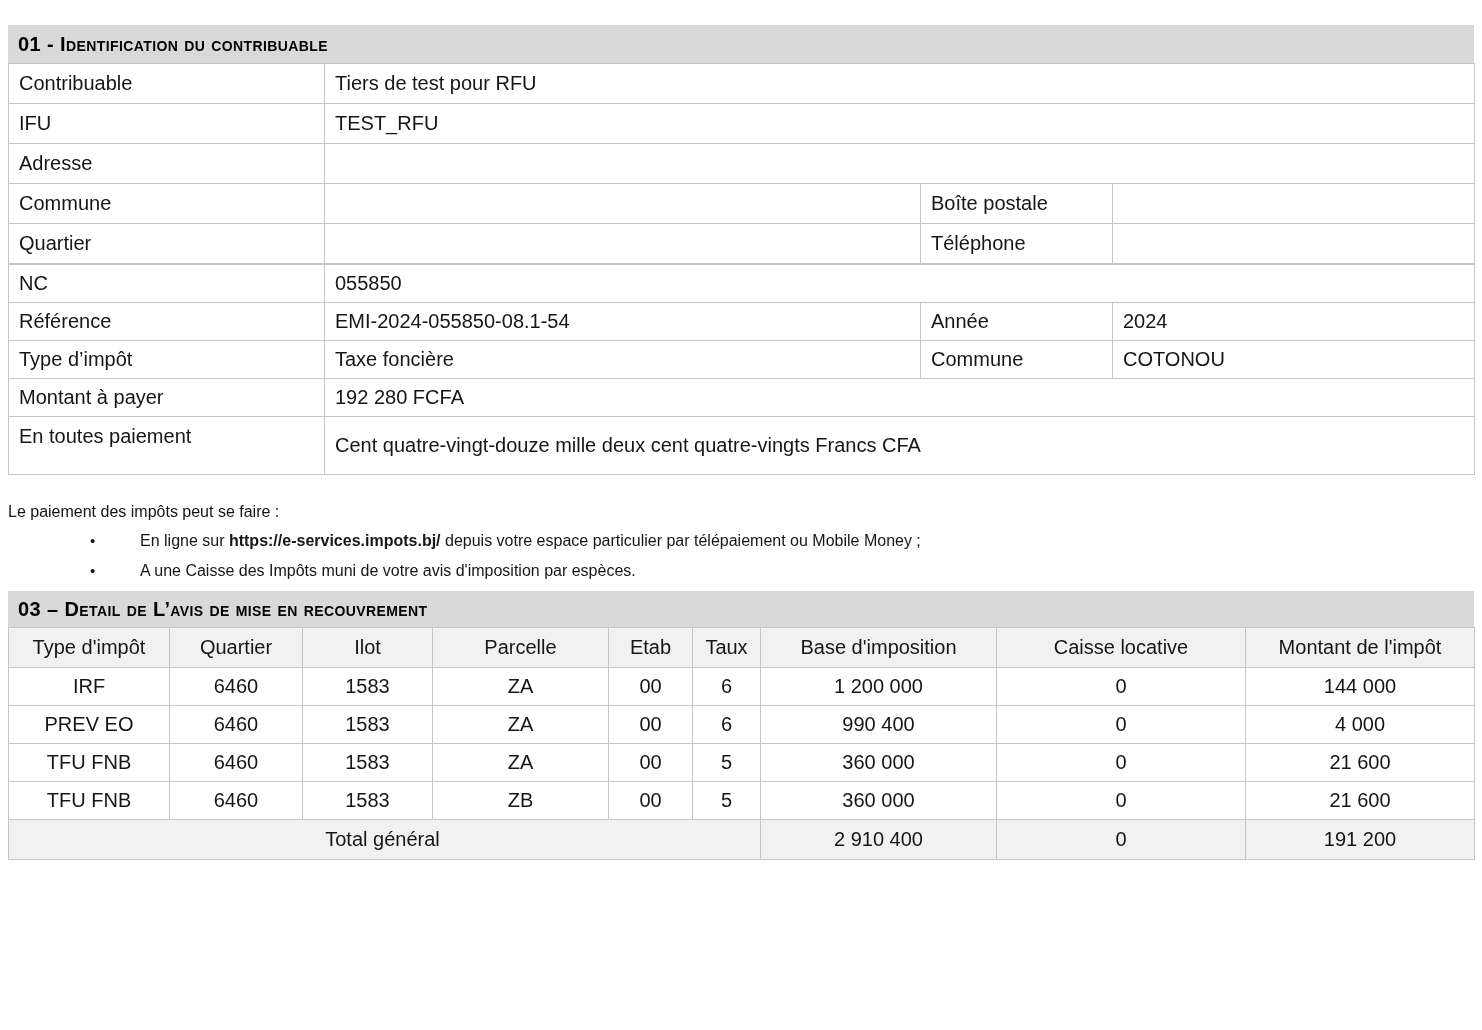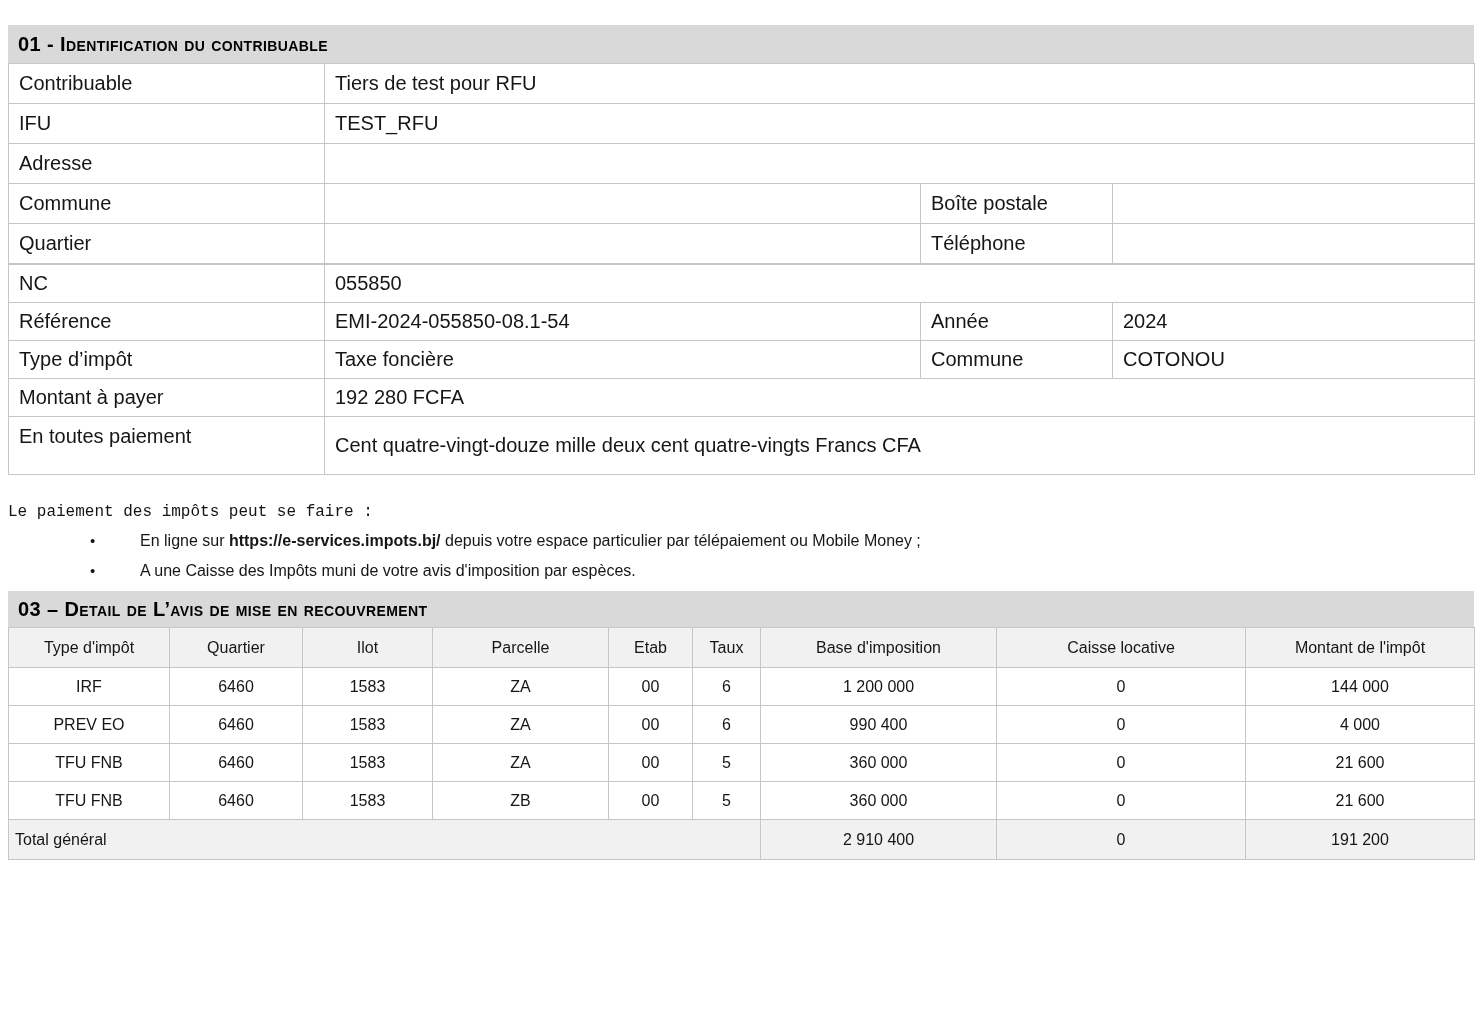--- a/index.html
+++ b/index.html
@@ -40,55 +40,55 @@
     padding: 2px 10px;
     vertical-align: middle;
     overflow: hidden;
     white-space: nowrap;
   }
   table.kv.s02 td { height: 38px; }
   table.kv tr.tall td { height: 58px; }
   table.kv tr.tall td.lbl { vertical-align: top; padding-top: 8px; }
 
   
-  .para { font-size: 16px; line-height: 20px; margin-top: 27px; color: #141414; font-family: Liberation Mono, monospace; }
+  .para { font-size: 16px; line-height: 20px; margin-top: 27px; color: #141414; }
   .bullets { margin-top: 9px; }
   .bullet-line { display: flex; align-items: baseline; margin-bottom: 10px; font-size: 16px; line-height: 20px; }
   .bullet-glyph { margin-left: 82px; width: 14px; font-size: 15px; }
   .bullet-text { margin-left: 36px; }
   .note { margin-top: 26px; margin-bottom: 35px; }
   b.url { font-weight: 700; }
 
   
   table.detail {
     width: 1466px;
     border-collapse: collapse;
     table-layout: fixed;
   }
   table.detail th, table.detail td {
     border: 1px solid #c6c6c6;
-    font-size: 16px;
+    font-size: 20px;
     text-align: center;
     vertical-align: middle;
     padding: 0 6px;
     overflow: hidden;
     white-space: nowrap;
   }
   table.detail th {
     background: #f1f1f1;
     height: 40px;
     font-weight: 400;
   }
   table.detail td { height: 38px; }
   table.detail tr.total td {
     background: #f1f1f1;
     height: 40px;
   }
   table.detail td.total-label {
-    text-align: left;
+    text-align: center;
     padding-right: 10px;
   }
 </style>
 </head>
 <body>
 
 <div class="page">
 
   <div class="banner">01 - Identification du contribuable</div>
   <table class="kv">

